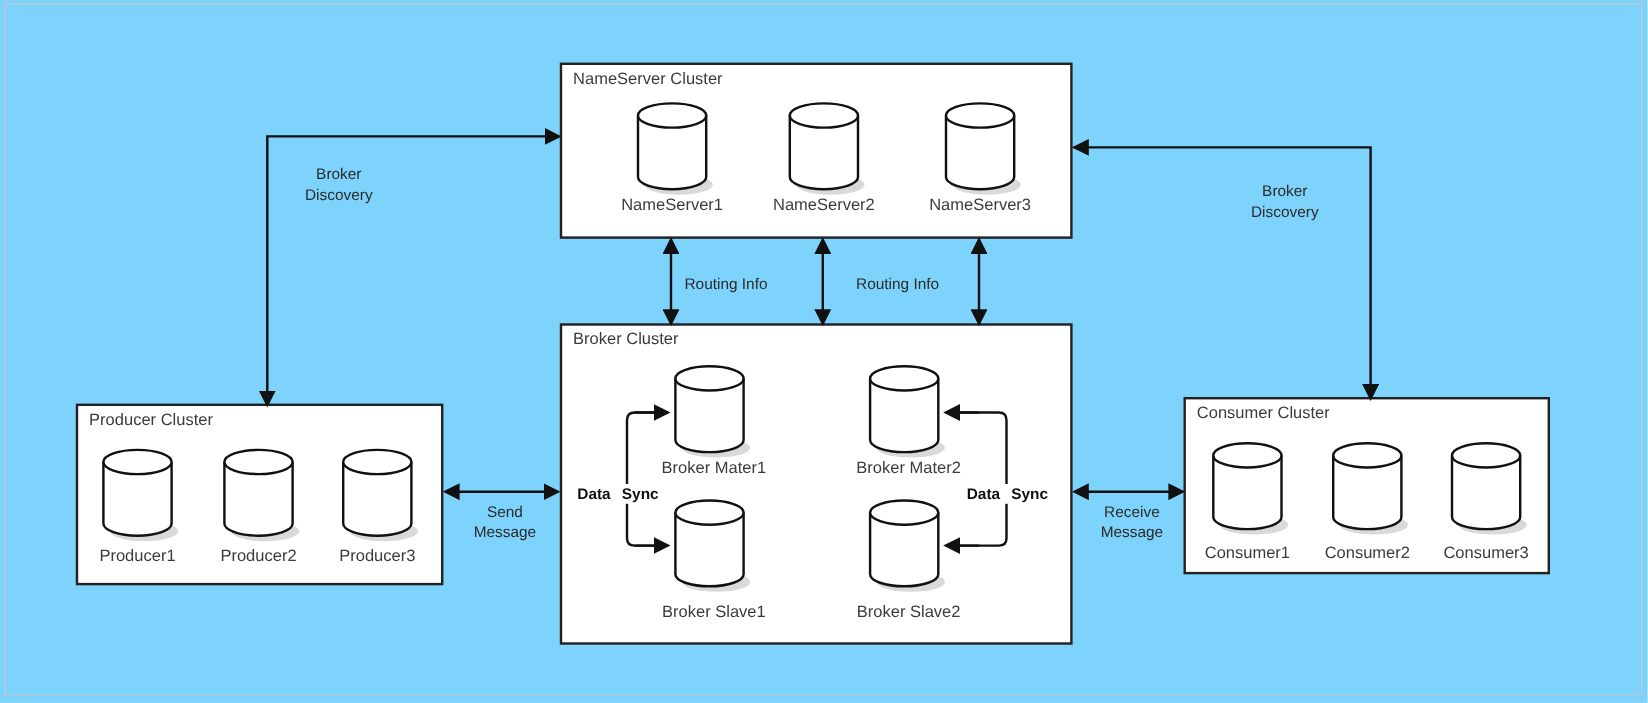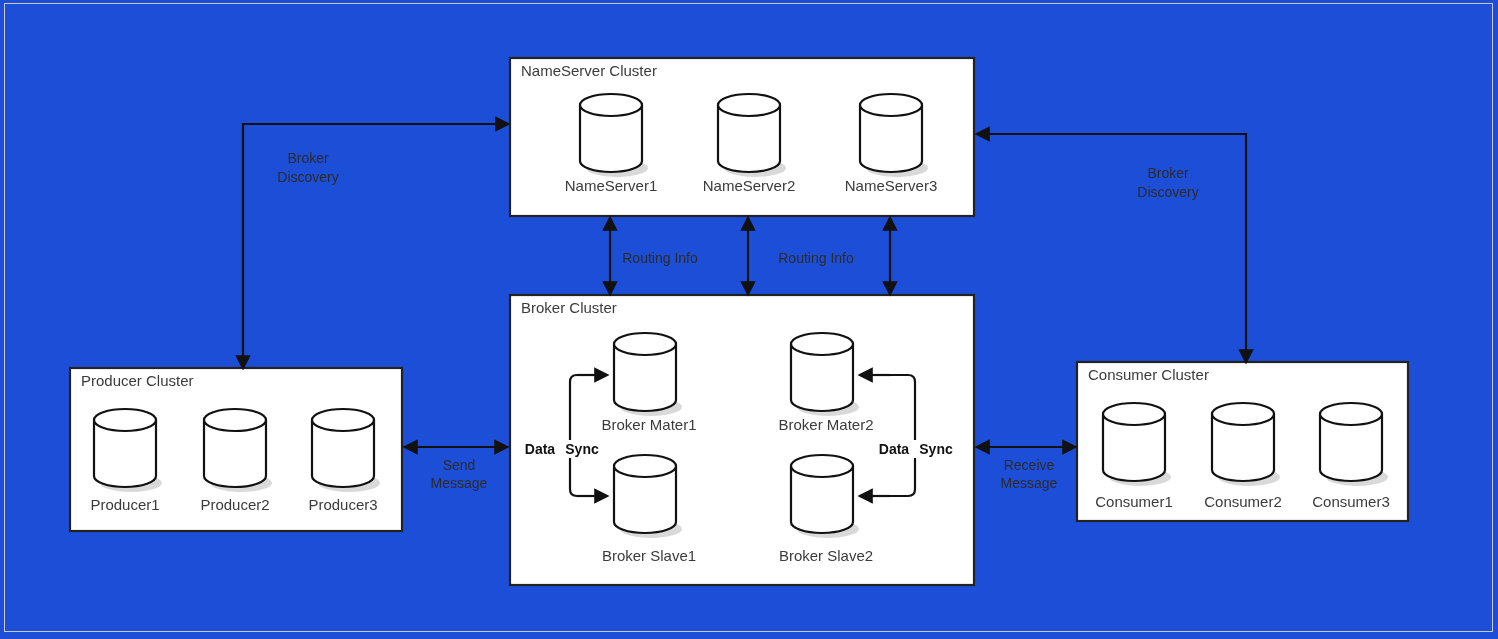--- a/index.html
+++ b/index.html
@@ -8,21 +8,21 @@
     padding: 0;
     background: #ffffff;
   }
   body {
     font-family: "Liberation Sans", sans-serif;
   }
   #canvas-wrap {
     position: relative;
     width: 1498px;
     height: 639px;
-    background: #1d4ed8;
+    background: #7dd3fc;
     overflow: hidden;
     text-decoration: underline;
   }
   .page-frame {
     position: absolute;
     left: 4px;
     top: 3px;
     width: 1489px;
     height: 629px;
     border: 1px solid #c8c8c8;

